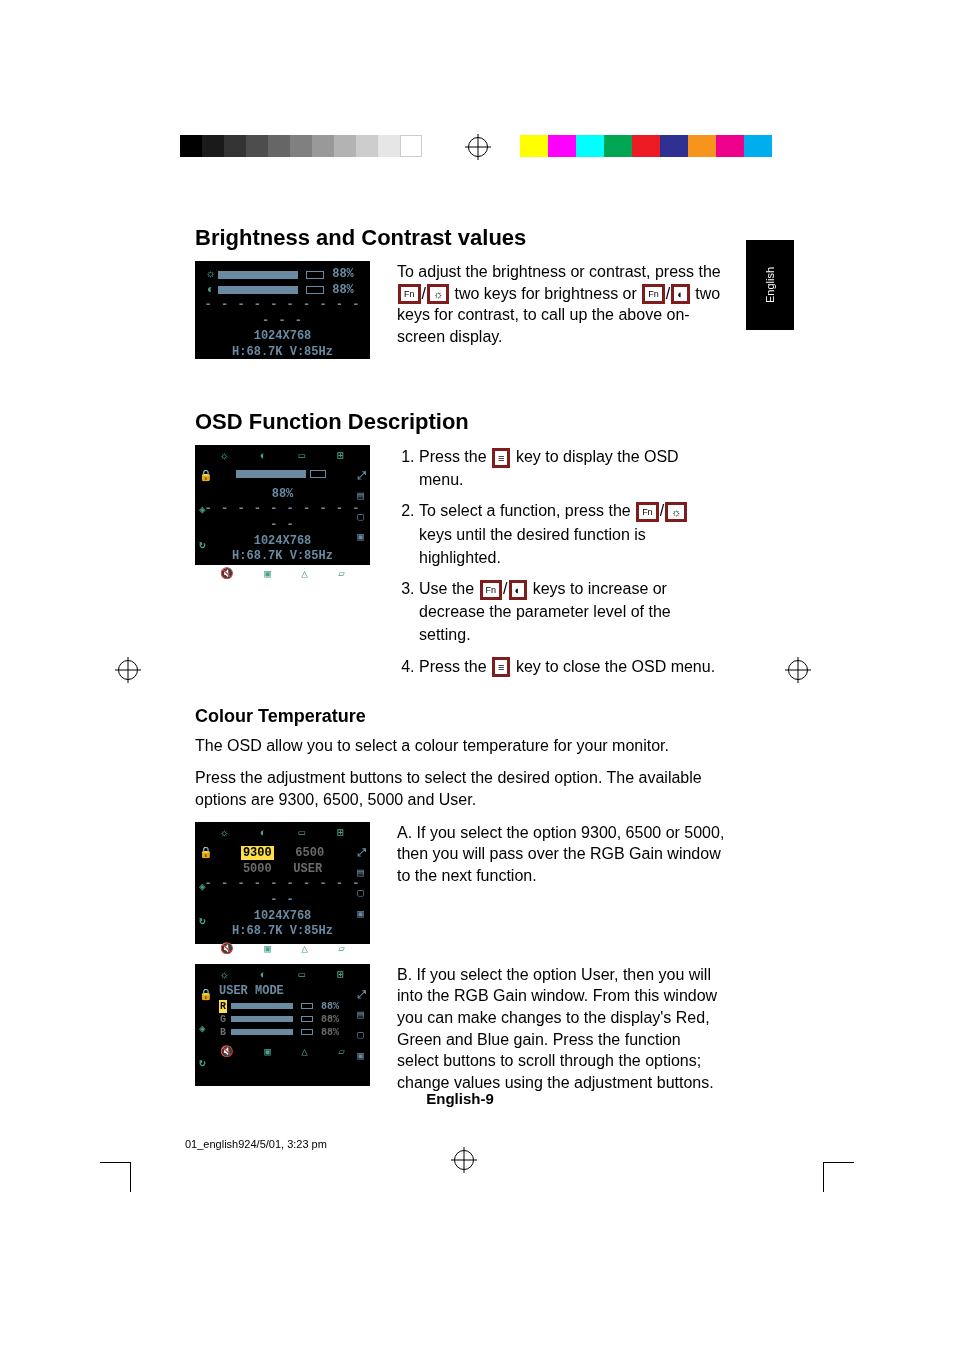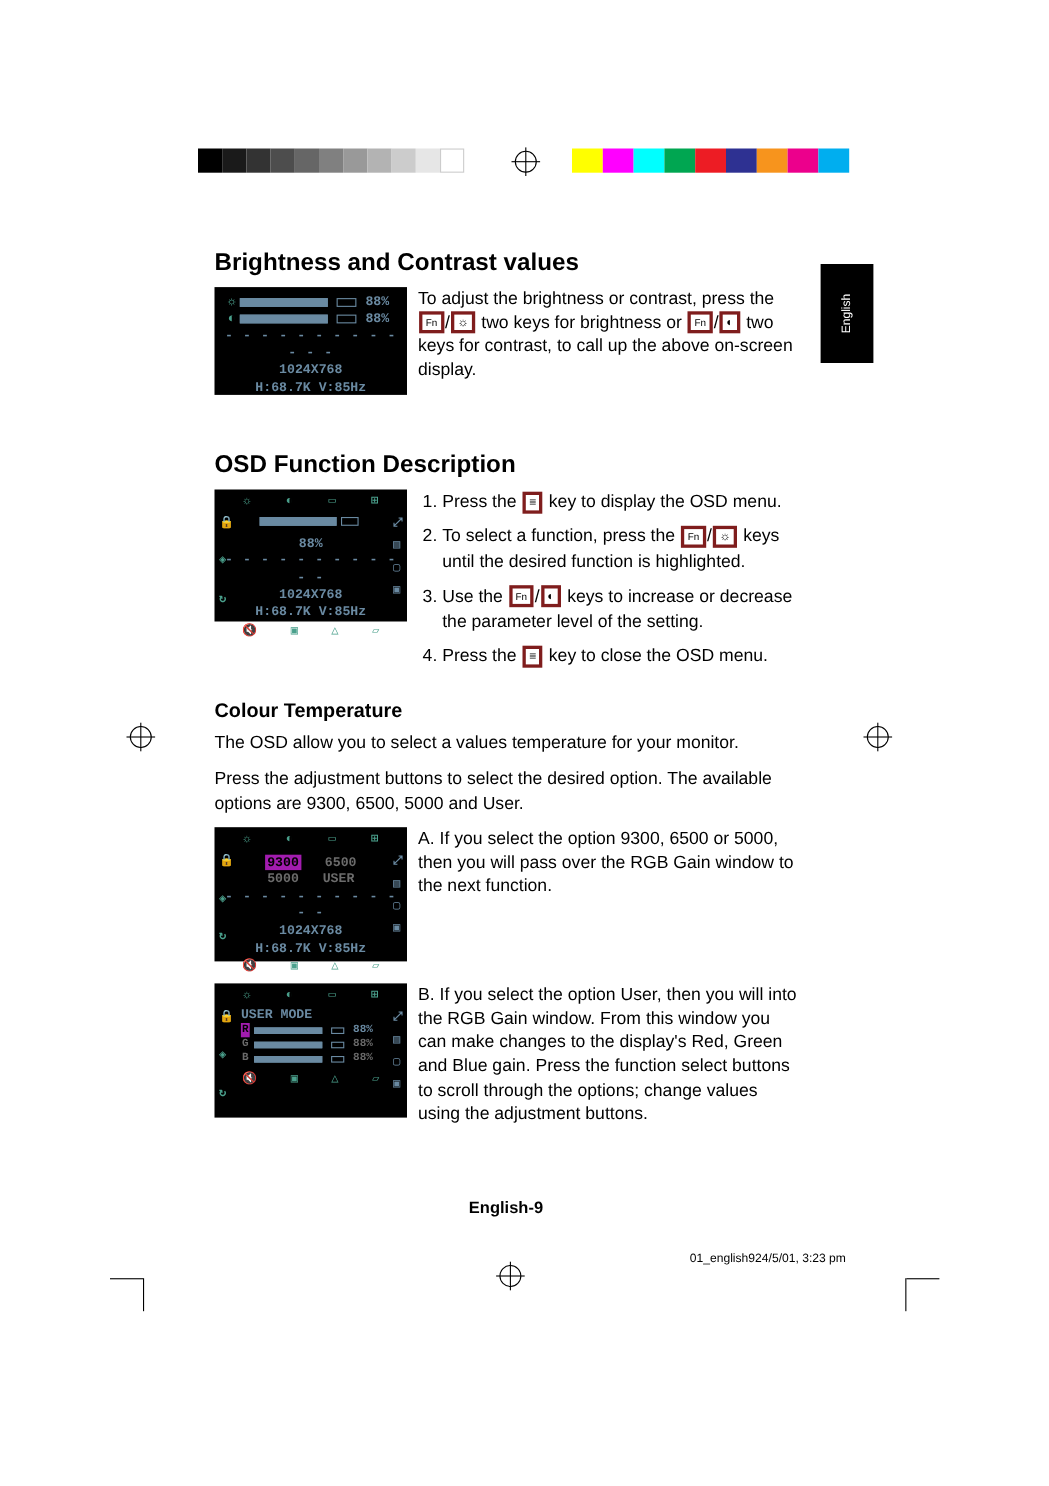--- a/index.html
+++ b/index.html
@@ -61,36 +61,36 @@
     top: 225px;
     left: 195px;
     width: 530px;
   }
   h2.sect {
     font-size: 22px;
     font-weight: bold;
     margin-bottom: 10px;
     font-family: Arial, Helvetica, sans-serif;
   }
-  .row { display: flex; gap: 10px; margin-bottom: 20px; }
+  .row { display: flex; gap: 27px; margin-bottom: 20px; }
   .osd {
     background: #000;
     color: #6a8aa2;
     font-family: "Courier New", monospace;
     font-size: 12px;
     font-weight: bold;
     padding: 6px 6px;
     line-height: 1.3;
     width: 175px;
     flex: 0 0 175px;
     position: relative;
   }
   .osd .teal { color: #4aa08c; }
   .osd .gray { color: #6b6b6b; }
-  .osd .hl { color: #000; background: #a21caf; padding: 0 2px; }
+  .osd .hl { color: #000; background: #fde047; padding: 0 2px; }
   .osd .icons-row { display:flex; justify-content: space-around; padding: 0 4px; }
   .osd .side-icons { position:absolute; right:4px; top:24px; display:flex; flex-direction:column; gap:6px; color:#6a8aa2; font-size:11px; }
   .osd .side-left { position:absolute; left:4px; top:24px; display:flex; flex-direction:column; gap:20px; color:#4aa08c; font-size:11px; }
   .osd .bar {
     display:inline-block; height:8px; background:#6a8aa2; vertical-align:middle;
     border:1px solid #6a8aa2; margin-right:4px;
   }
   .osd .bar-empty { background: transparent; border:1px solid #6a8aa2; }
   .osd .dashed { letter-spacing: 1px; color:#6a8aa2; }
   .osd .center { text-align:center; }
@@ -116,21 +116,21 @@
     top: 1090px; left: 195px; width: 530px;
     text-align: center;
     font-weight: bold;
     font-size: 15px;
   }
   .footer-meta {
     position: absolute;
     top: 1138px;
     left: 175px; right: 175px;
     display: flex;
-    justify-content: flex-end;
+    justify-content: flex-start;
     font-size: 11px;
     font-family: Arial, sans-serif;
     padding: 0 10px;
   }
 
   .sun::before { content:"☼"; font-size:12px; }
   .moon::before { content:"◐"; font-size:12px; }
   .menu-lines::before { content:"≡"; }
   .fn-key { font-size:9px; }
 </style>
@@ -231,21 +231,21 @@
     </div>
     <ol class="steps">
       <li><span>Press the </span><span class="key menu-lines"></span><span> key to display the OSD menu.</span></li>
       <li><span>To select a function, press the </span><span class="key fn-key">Fn</span>/<span class="key">☼</span><span> keys until the desired function is highlighted.</span></li>
       <li><span>Use the </span><span class="key fn-key">Fn</span>/<span class="key">◐</span><span> keys to increase or decrease the parameter level of the setting.</span></li>
       <li><span>Press the </span><span class="key menu-lines"></span><span> key to close the OSD menu.</span></li>
     </ol>
   </div>
 
   <h3 class="sub">Colour Temperature</h3>
-  <p class="para">The OSD allow you to select a values temperature for your monitor.</p>
+  <p class="para">The OSD allow you to select a colour temperature for your monitor.</p>
   <p class="para">Press the adjustment buttons to select the desired option. The available options are 9300, 6500, 5000 and User.</p>
 
   <div class="row">
     <div class="osd" style="height:122px;padding-top:4px;">
       <div class="icons-row teal" style="font-size:11px">
         <span>☼</span>
         <span>◐</span>
         <span>▭</span>
         <span>⊞</span>
       </div>

